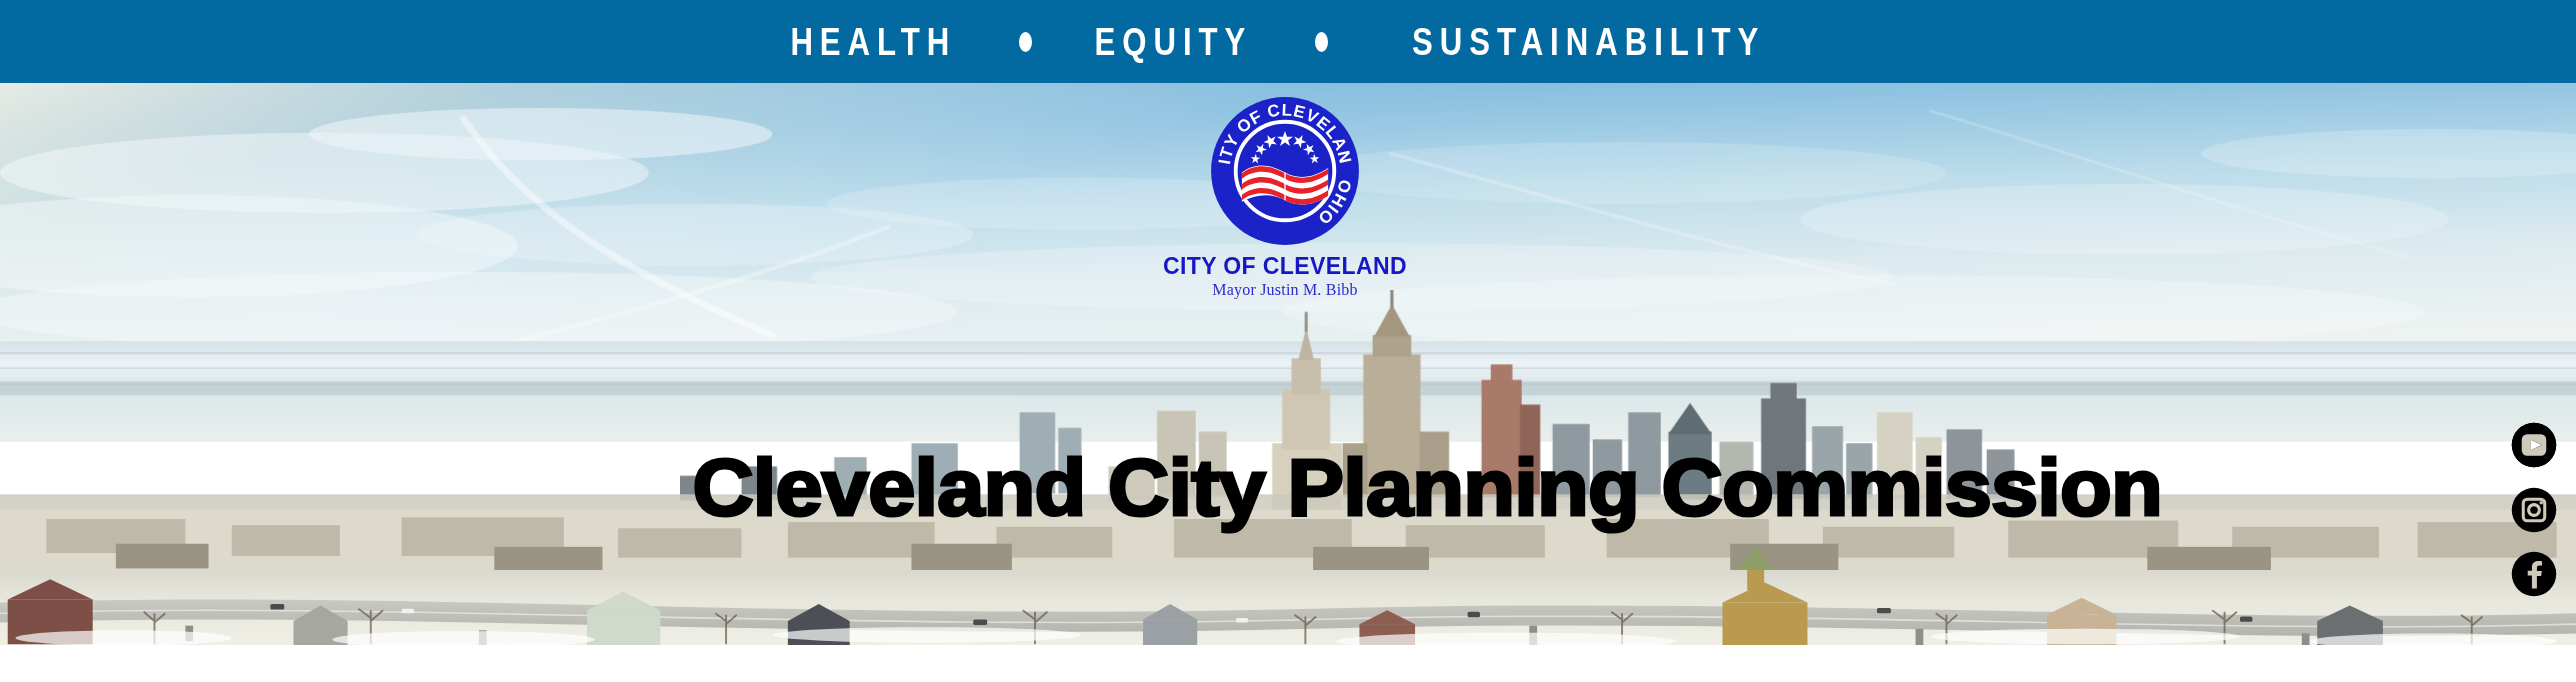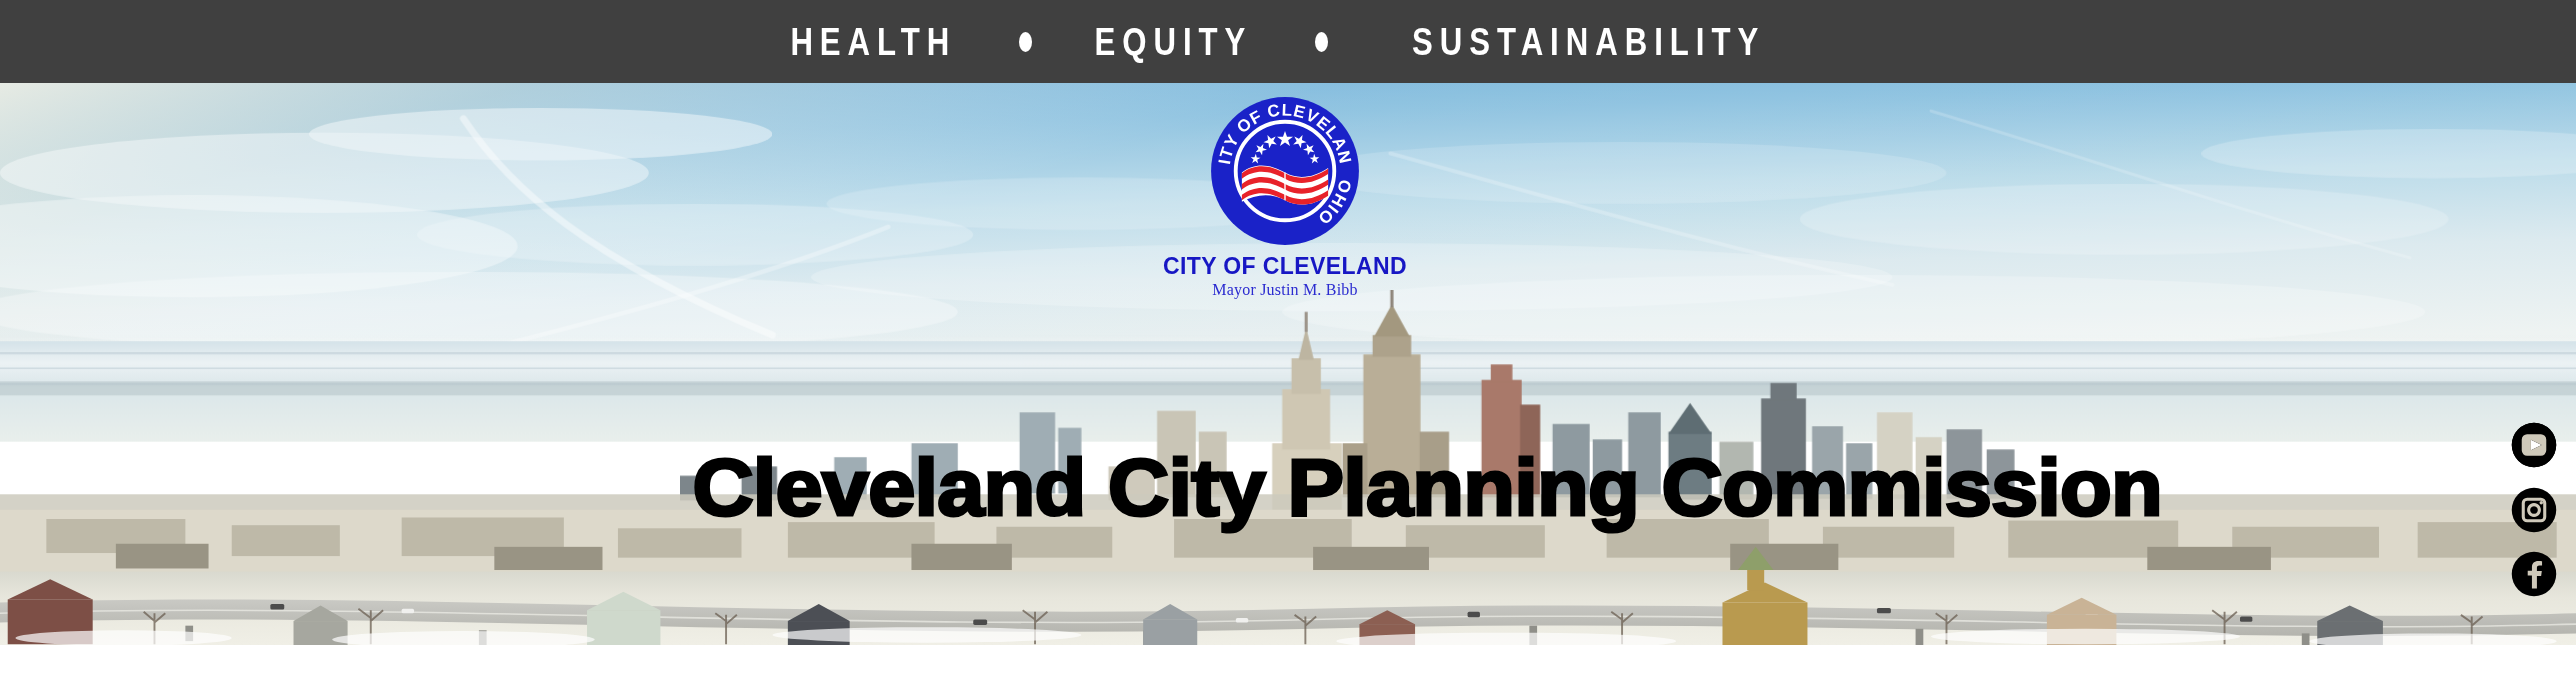--- a/index.html
+++ b/index.html
@@ -7,21 +7,21 @@
   body{
     font-family:"Liberation Sans", sans-serif;
     width:2576px;height:682px;overflow:hidden;
     -webkit-font-smoothing:antialiased;
   }
   .page{position:relative;width:2576px;height:682px;background:#ffffff;overflow:hidden;}
 
   
   .slogan-bar{
     position:absolute;left:0;top:0;width:2576px;height:83px;
-    background:#404040;
+    background:#0369a1;
     display:flex;align-items:center;justify-content:center;
     z-index:40;
   }
   .slogan-inner{
     display:flex;align-items:center;justify-content:center;
     gap:0px;white-space:nowrap;
   }
   .slogan-word{
     color:#ffffff;
     font-family:"Liberation Sans Narrow","Liberation Sans",sans-serif;

